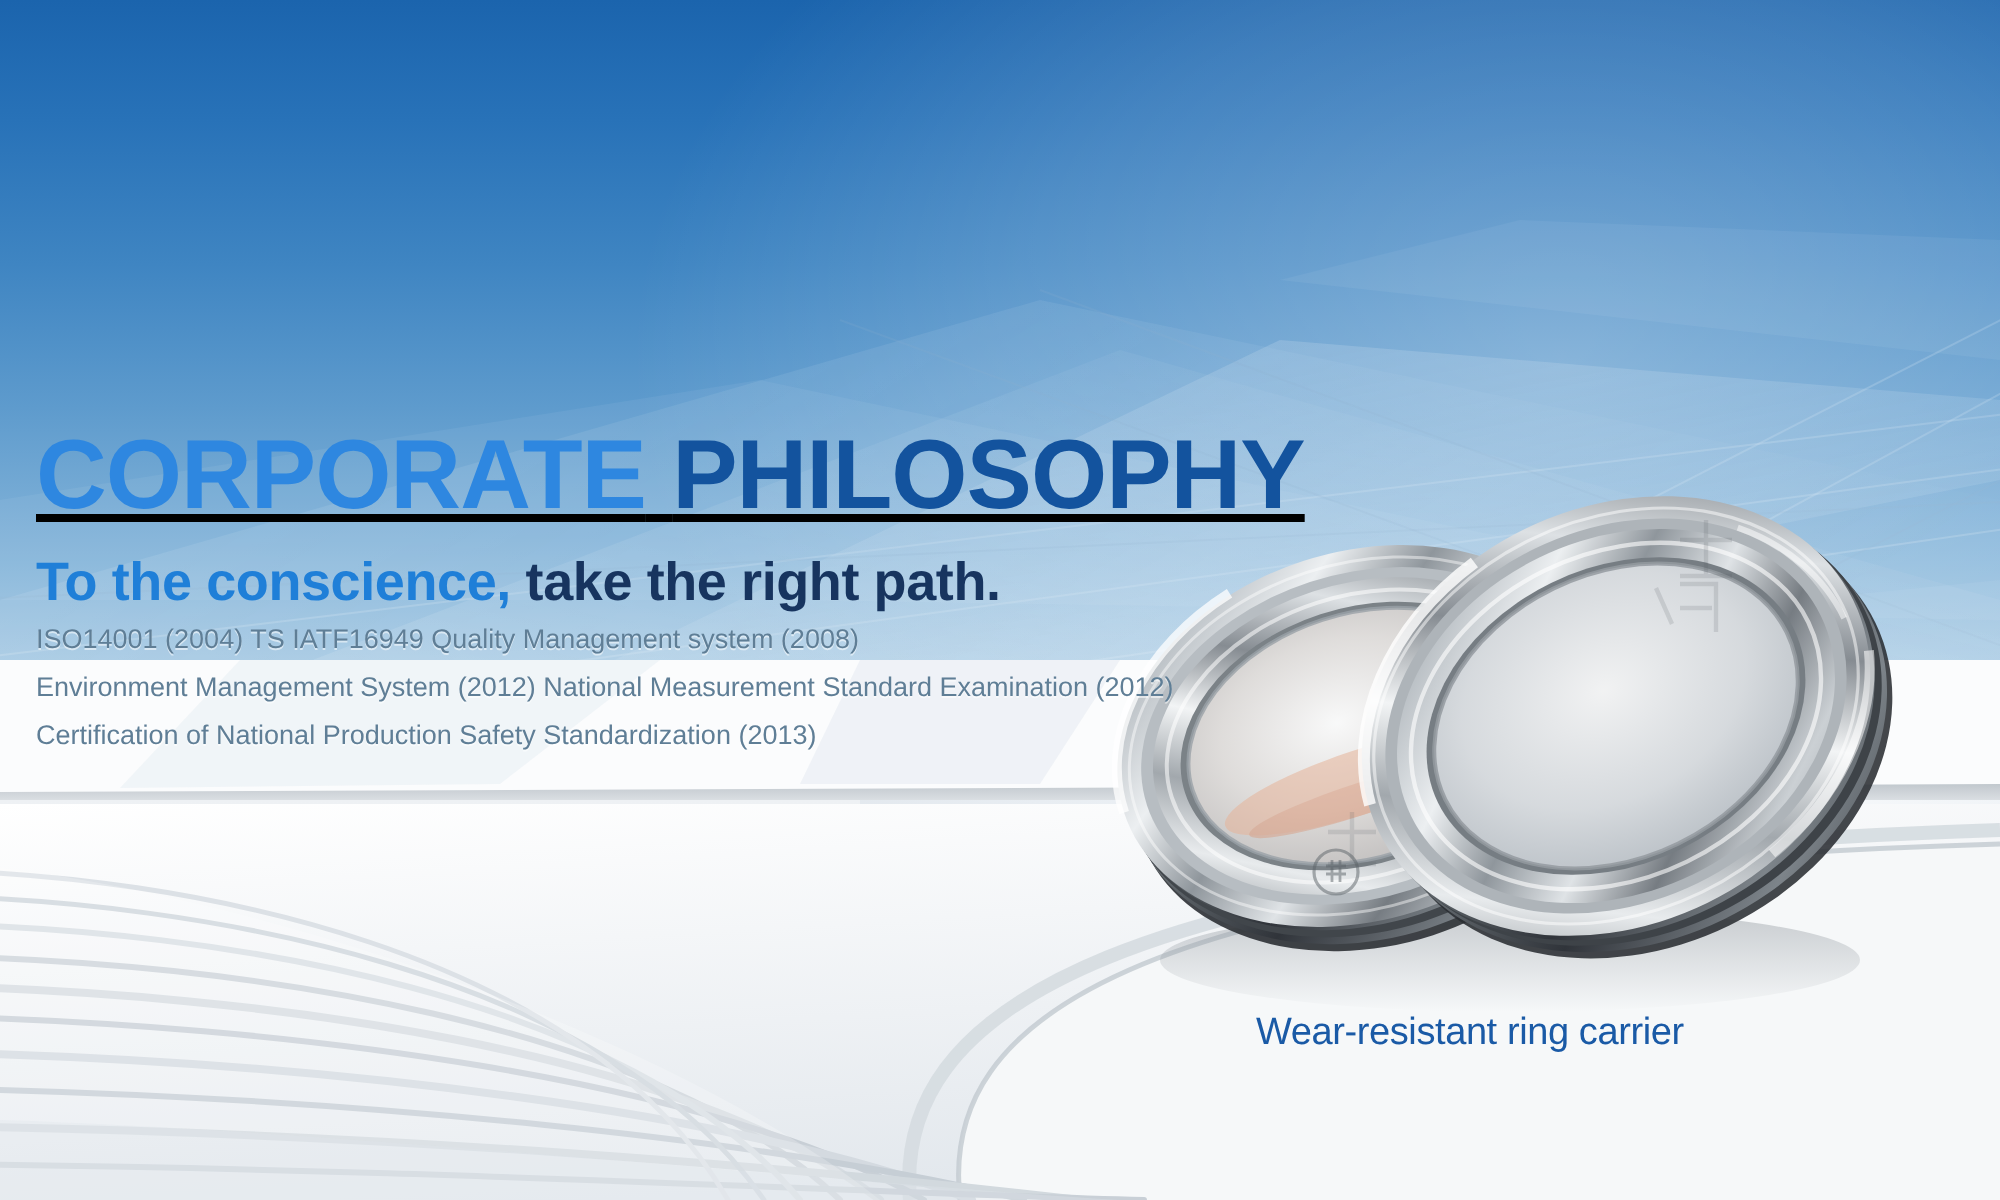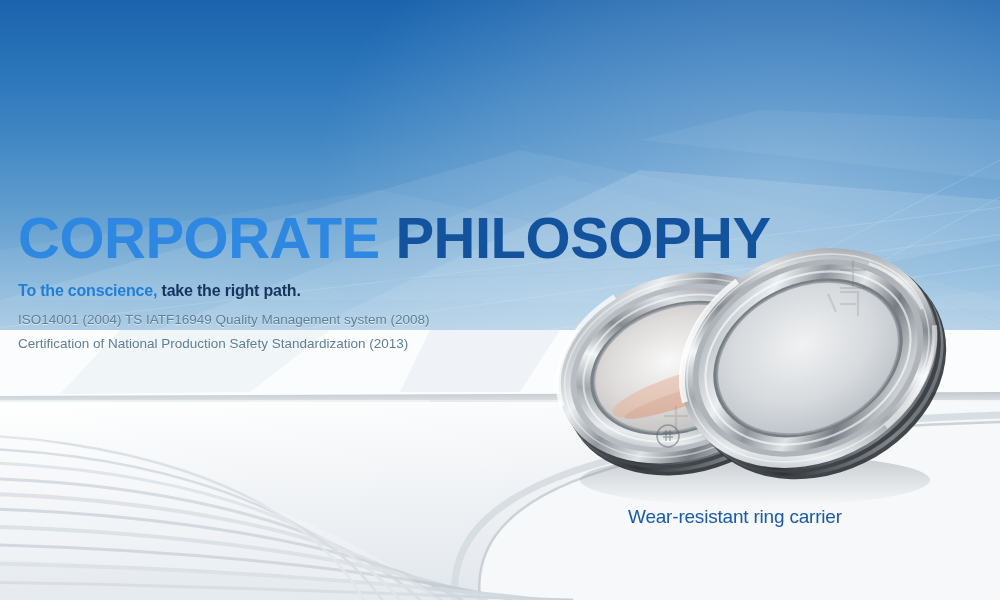--- a/index.html
+++ b/index.html
@@ -88,32 +88,33 @@
 
   
   .text-block {
     position: absolute;
     left: 18px;
     top: 212px;
     width: 620px;
   }
   .headline {
     margin: 0;
-    font-size: 58px;
+    font-size: 49px;
     line-height: 52px;
     font-weight: bold;
     letter-spacing: -0.5px;
     white-space: nowrap;
+    text-decoration: underline;
   }
   .hl-a { color: #2e87e0; }
   .hl-b { color: #13539e; }
 
   .subhead {
     margin: 12px 0 0 0;
-    font-size: 16px;
+    font-size: 27px;
     line-height: 30px;
     font-weight: bold;
     letter-spacing: -0.2px;
     white-space: nowrap;
   }
   .sh-a { color: #1f7fd8; }
   .sh-b { color: #17345f; }
 
   .certs {
     margin-top: 2px;
@@ -355,19 +356,20 @@
       <span class="hl-b">PHILOSOPHY</span>
     </div>
 
     <div class="subhead">
       <span class="sh-a">To the conscience,</span>
       <span class="sh-b">take the right path.</span>
     </div>
 
     <div class="certs">
       <div>ISO14001 (2004)  TS IATF16949 Quality Management system (2008)</div>
+      <div>Environment Management System (2012)    National Measurement Standard Examination (2012)</div>
       <div>Certification of National Production Safety Standardization (2013)</div>
     </div>
   </div>
 
   <div class="product-caption">Wear-resistant ring carrier</div>
 
 </div>
 
 </body></html>

